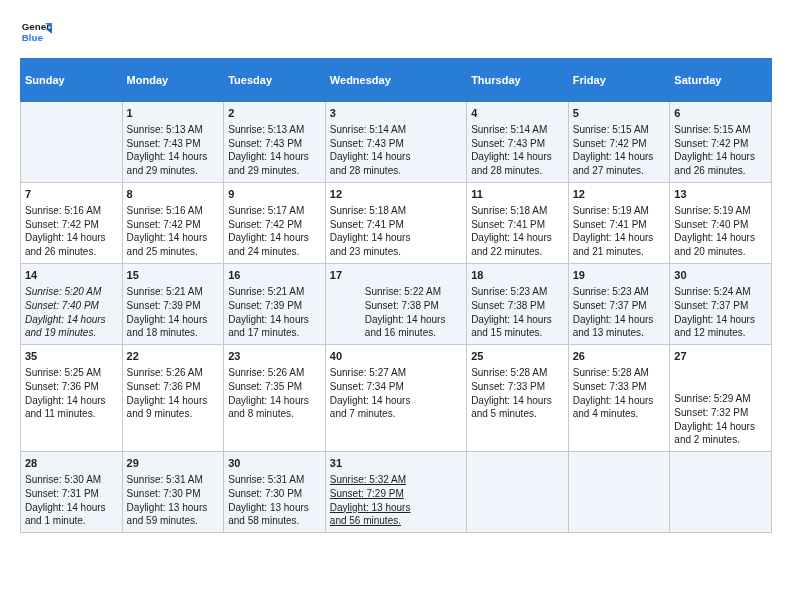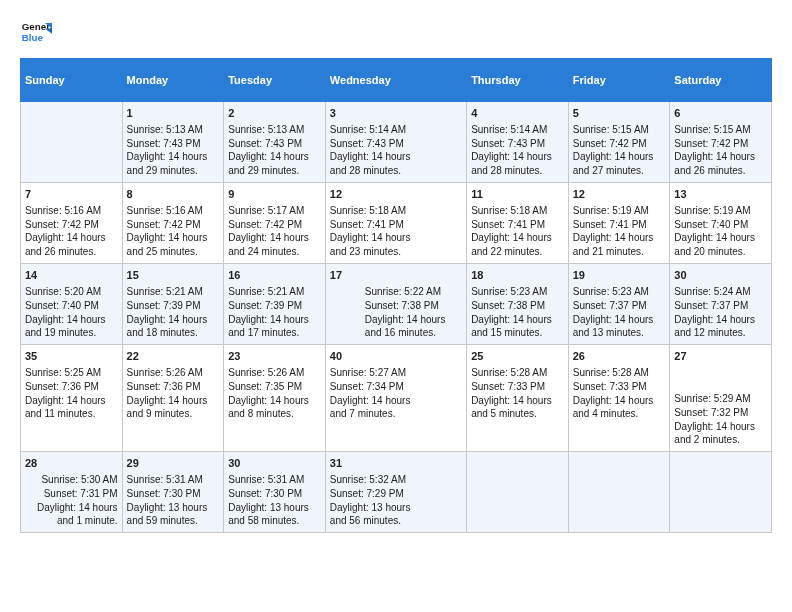--- a/index.html
+++ b/index.html
@@ -212,21 +212,21 @@
             <span class="day-number">13</span>
             <div class="day-info" style="white-space: pre-line;">Sunrise: 5:19 AM
 Sunset: 7:40 PM
 Daylight: 14 hours
 and 20 minutes.</div>
           </td>
         </tr>
         <tr>
           <td>
             <span class="day-number">14</span>
-            <div class="day-info" style="white-space: pre-line;">Sunrise: 5:20 AM
+            <div class="day-info" style="white-space: pre-line; font-style: italic;">Sunrise: 5:20 AM
 Sunset: 7:40 PM
 Daylight: 14 hours
 and 19 minutes.</div>
           </td>
           <td>
             <span class="day-number">15</span>
             <div class="day-info" style="white-space: pre-line;">Sunrise: 5:21 AM
 Sunset: 7:39 PM
 Daylight: 14 hours
 and 18 minutes.</div>
@@ -314,42 +314,42 @@
             <span class="day-number">27</span>
             <div class="day-info" style="white-space: pre-line; margin-top: 28px;">Sunrise: 5:29 AM
 Sunset: 7:32 PM
 Daylight: 14 hours
 and 2 minutes.</div>
           </td>
         </tr>
         <tr>
           <td>
             <span class="day-number">28</span>
-            <div class="day-info" style="white-space: pre-line; text-align: right;">Sunrise: 5:30 AM
+            <div class="day-info" style="white-space: pre-line;">Sunrise: 5:30 AM
 Sunset: 7:31 PM
 Daylight: 14 hours
 and 1 minute.</div>
           </td>
           <td>
             <span class="day-number">29</span>
             <div class="day-info" style="white-space: pre-line;">Sunrise: 5:31 AM
 Sunset: 7:30 PM
 Daylight: 13 hours
 and 59 minutes.</div>
           </td>
           <td>
             <span class="day-number">30</span>
             <div class="day-info" style="white-space: pre-line;">Sunrise: 5:31 AM
 Sunset: 7:30 PM
 Daylight: 13 hours
 and 58 minutes.</div>
           </td>
           <td>
             <span class="day-number">31</span>
-            <div class="day-info" style="white-space: pre-line;">Sunrise: 5:32 AM
+            <div class="day-info" style="white-space: pre-line; text-decoration: underline;">Sunrise: 5:32 AM
 Sunset: 7:29 PM
 Daylight: 13 hours
 and 56 minutes.</div>
           </td>
           <td></td>
           <td></td>
           <td></td>
         </tr>
       </tbody>
   </table>

